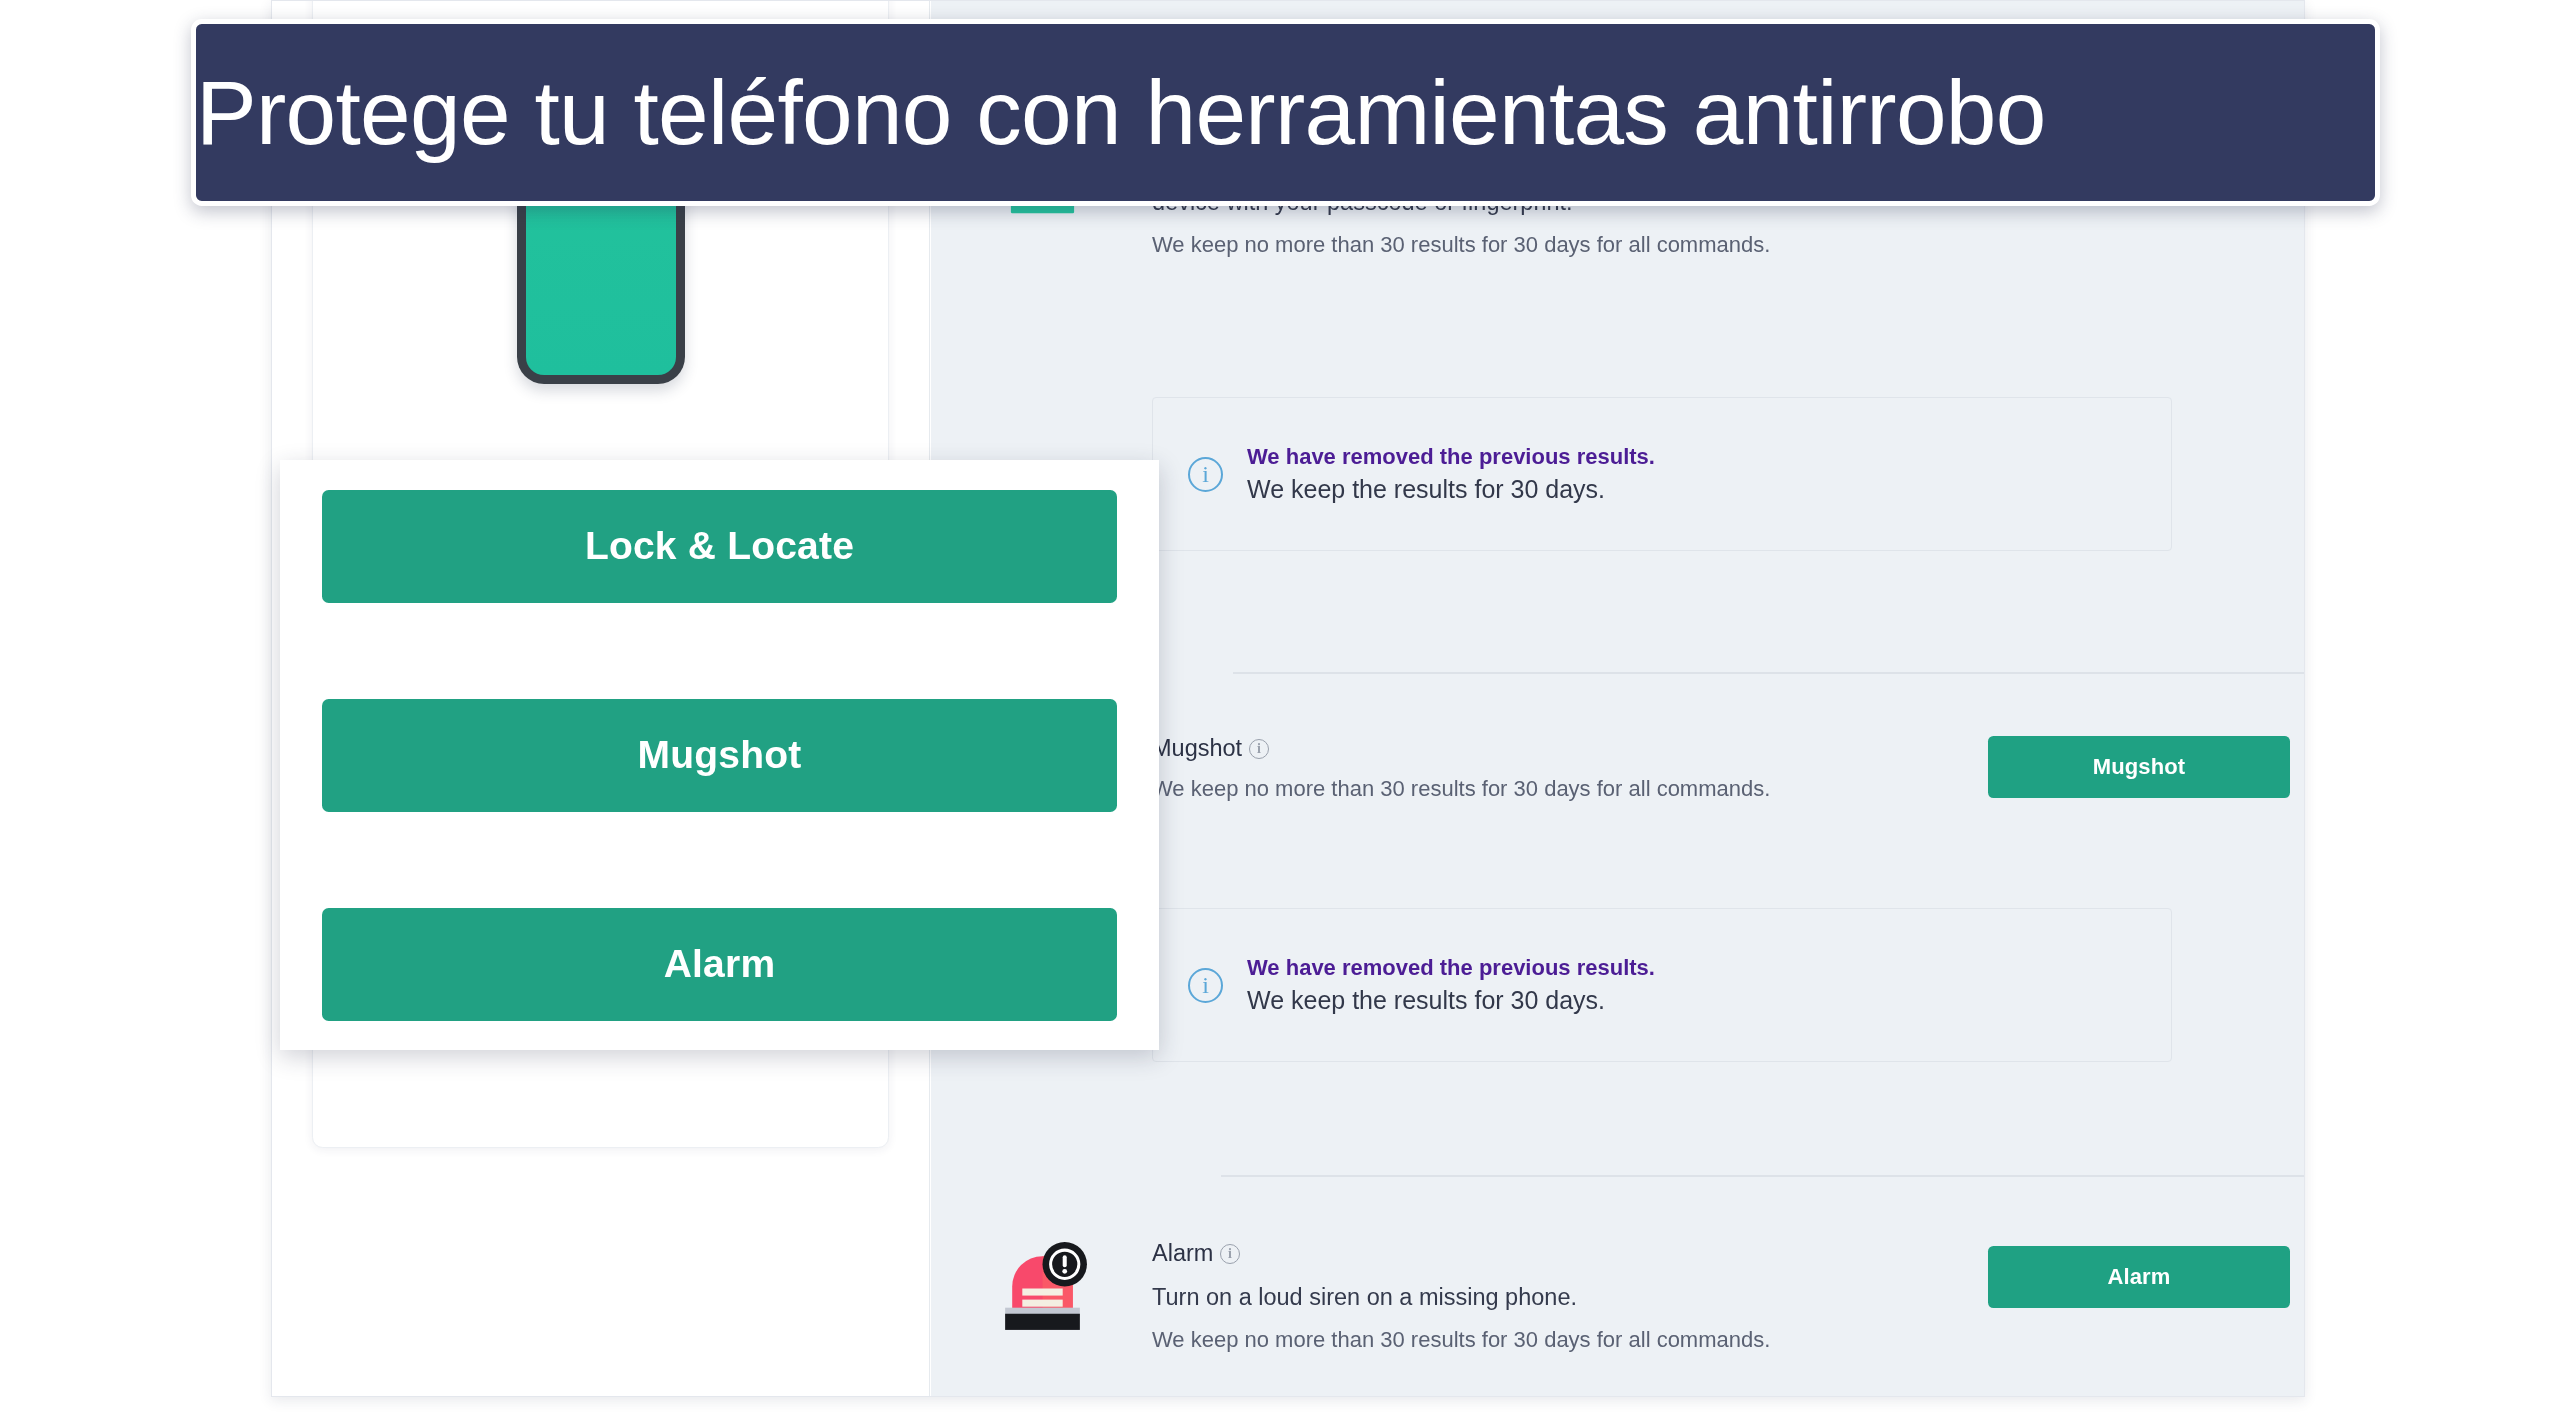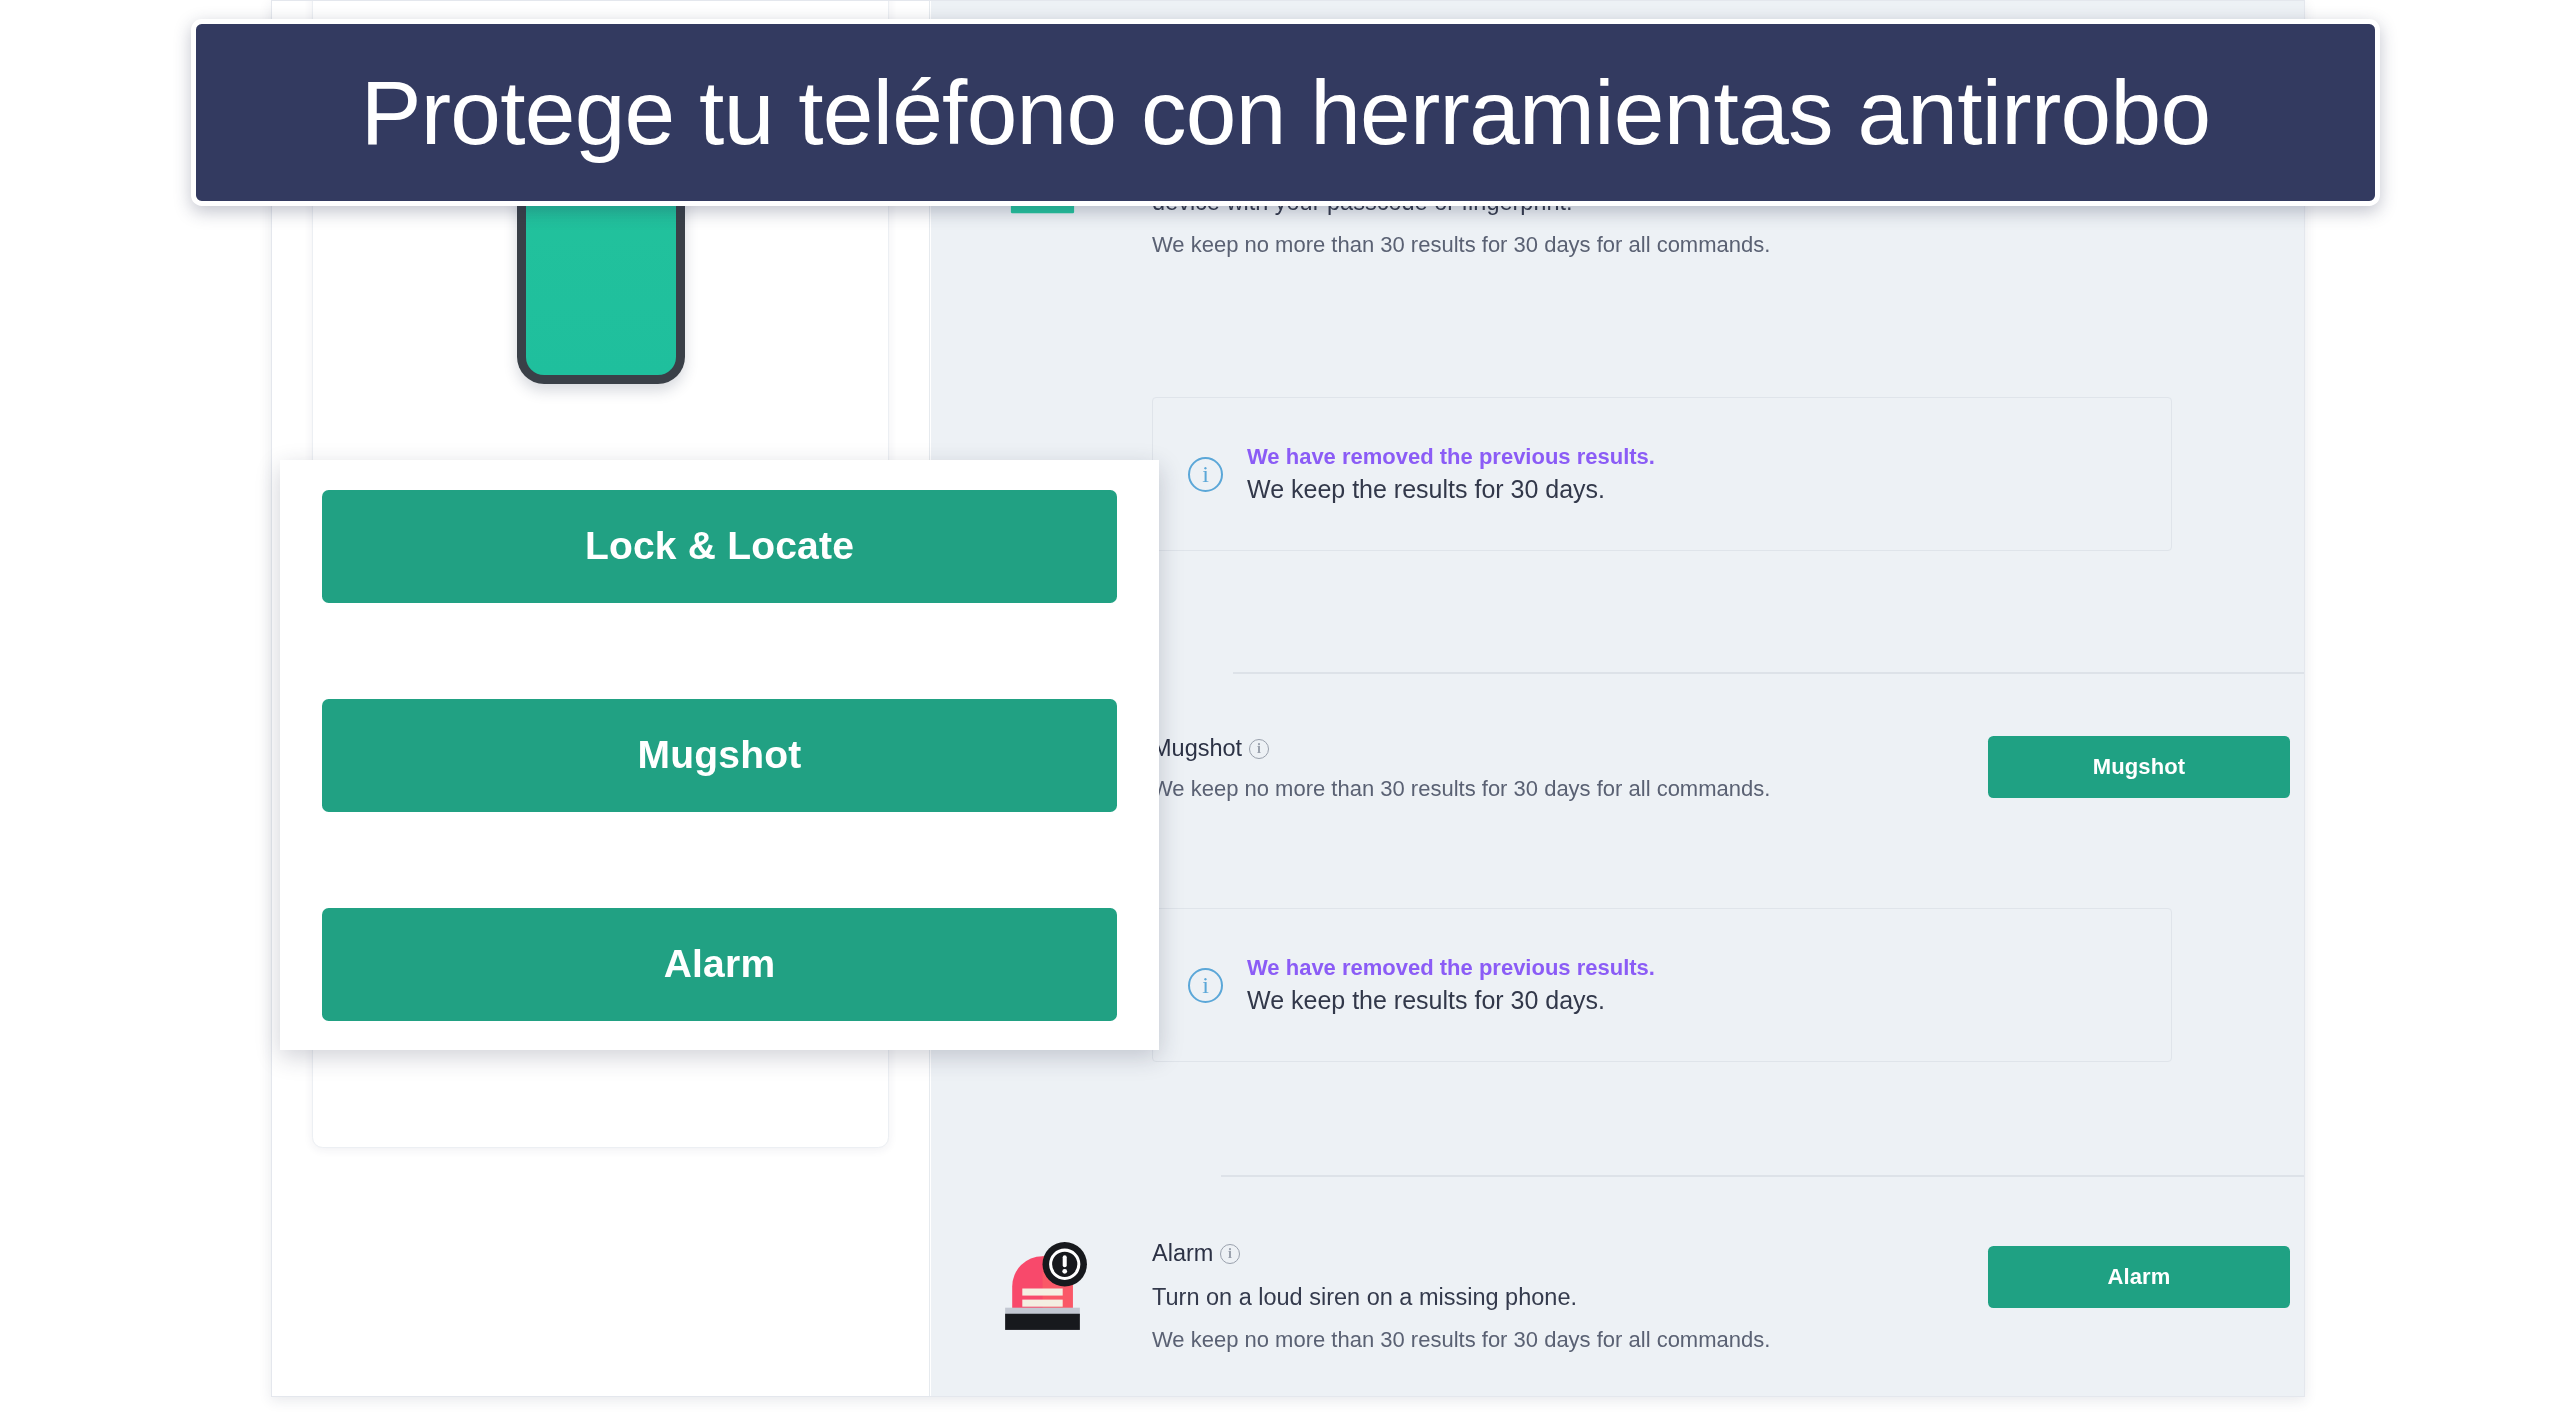--- a/index.html
+++ b/index.html
@@ -160,21 +160,21 @@
     border: 1.3px solid #dfe4ea;
     border-radius: 4px;
     display: flex;
     align-items: center;
     gap: 24px;
     padding: 0 35px;
   }
   .notice-text-strong {
     font-size: 22px;
     font-weight: 700;
-    color: #8b5cf6;
+    color: #4c1d95;
     line-height: 1.25;
   }
   .notice-text-sub {
     font-size: 25px;
     font-weight: 400;
     color: #32384a;
     line-height: 1.25;
     margin-top: 4px;
   }
 
@@ -244,21 +244,21 @@
     left: 191px;
     top: 19px;
     width: 2189px;
     height: 187px;
     background: #333a60;
     border: 5.4px solid #ffffff;
     border-radius: 10.7px;
     box-shadow: 0 5.4px 17.4px rgba(40,48,80,0.28);
     display: flex;
     align-items: center;
-    justify-content: center;
+    justify-content: flex-start;
   }
   .caption-text {
     color: #ffffff;
     font-size: 91px;
     font-weight: 400;
     letter-spacing: -0.7px;
     white-space: nowrap;
     font-family: "Liberation Sans", sans-serif;
   }
 </style>

